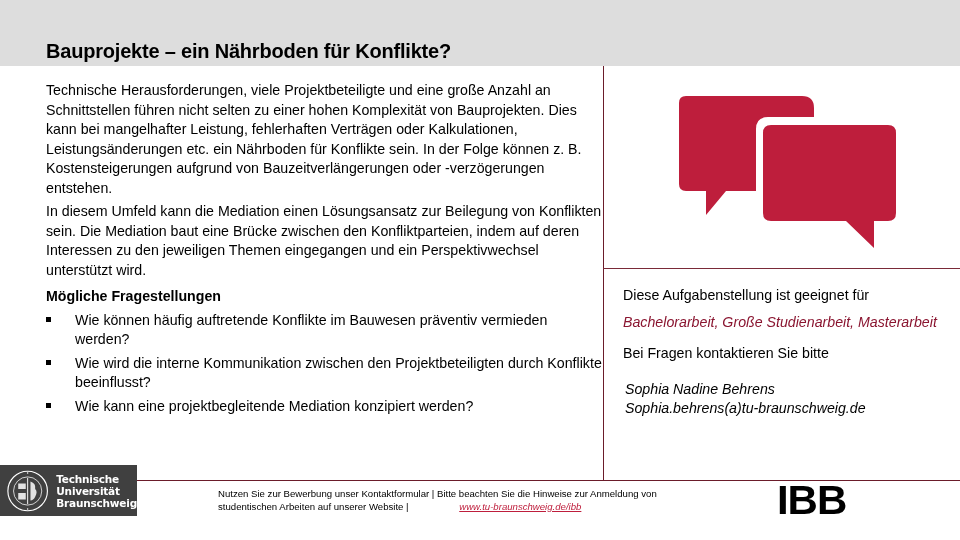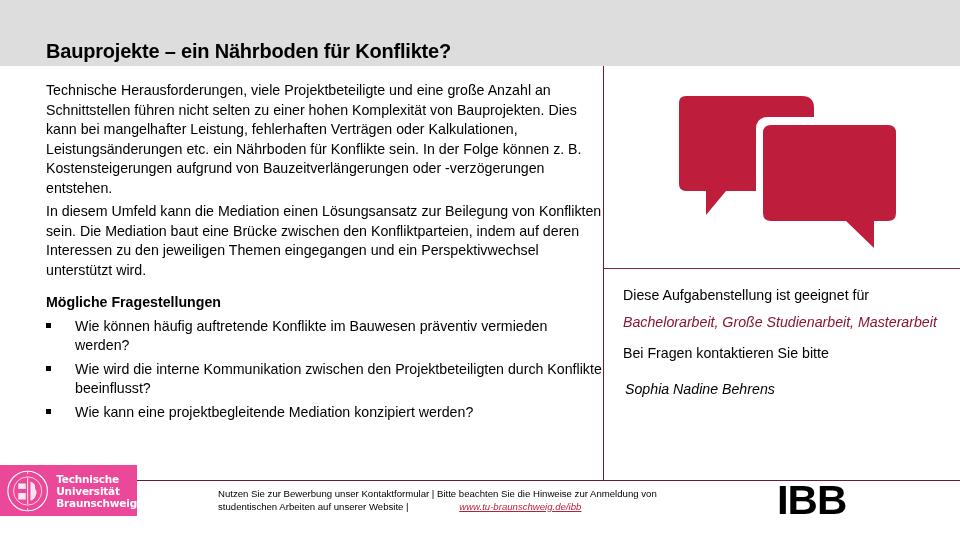--- a/index.html
+++ b/index.html
@@ -8,34 +8,34 @@
 
   .header { position: absolute; left: 0; top: 0; width: 960px; height: 66px; background: #dddddd; }
   .title { position: absolute; left: 46px; top: 40px; font-size: 20px; font-weight: bold; letter-spacing: -0.2px; }
 
   .vline { position: absolute; left: 603px; top: 66px; width: 1px; height: 415px; background: #6b1c2a; }
   .hline-right { position: absolute; left: 603px; top: 268px; width: 357px; height: 1px; background: #7a2a38; }
   .footer-line { position: absolute; left: 137px; top: 480px; width: 823px; height: 1px; background: #6b1c2a; }
 
   .left { position: absolute; left: 46px; top: 81px; width: 556px; font-size: 14.2px; line-height: 19.5px; }
   .left p { margin-bottom: 4px; }
-  .subhead { font-weight: bold; margin-top: 13px; margin-bottom: 4px; }
+  .subhead { font-weight: bold; margin-top: 7px; margin-bottom: 4px; }
   .bullets { list-style: none; }
   .bullets li { position: relative; padding-left: 29px; margin-bottom: 4px; }
   .bullets li .bullet { position: absolute; left: 0; top: 6px; width: 5px; height: 5px; background: #000; }
 
   .icon-bubbles { position: absolute; left: 676px; top: 93px; width: 225px; height: 160px; }
 
   .right { position: absolute; left: 623px; top: 286px; width: 330px; font-size: 14.2px; line-height: 19.5px; }
   .right .suit { margin-bottom: 7px; }
   .right .types { color: #8a1530; font-style: italic; margin-bottom: 12px; }
   .right .ask { margin-bottom: 16px; }
   .right .contact { font-style: italic; padding-left: 2px; }
 
-  .tu-logo { position: absolute; left: 0; top: 465px; width: 137px; height: 51px; background: #ec4899; display: flex; align-items: center; }
+  .tu-logo { position: absolute; left: 0; top: 465px; width: 137px; height: 51px; background: #404040; display: flex; align-items: center; }
   .tu-seal { width: 46px; height: 46px; margin-left: 6px; }
   .tu-text { color: #fff; font-weight: bold; font-size: 10.5px; line-height: 12px; margin-left: 7px; font-family: "DejaVu Sans", sans-serif; letter-spacing: -0.2px; }
 
   .footer-text { position: absolute; left: 218px; top: 488px; font-size: 9.6px; line-height: 12.5px; color: #000; }
   .footer-text a { color: #be1e3c; font-style: italic; text-decoration: underline; margin-left: 48px; }
 
   .ibb { position: absolute; left: 777px; top: 482px; display: flex; align-items: flex-start; }
   .ibb-big { font-size: 40px; font-weight: bold; line-height: 36px; letter-spacing: -1px; font-family: "Liberation Sans", sans-serif; transform: scaleX(1.05); transform-origin: left; }
   .ibb-small { font-size: 8.6px; line-height: 9.8px; margin-left: 12px; margin-top: 5px; text-transform: uppercase; }
 </style>
@@ -65,20 +65,21 @@
   <path d="M10 3 H126 Q138 3 138 15 V24 H92 Q80 24 80 36 V98 H50 L30 122 V98 H10 Q3 98 3 91 V10 Q3 3 10 3 Z" fill="#be1e3c"></path>
 
   <path d="M95 32 H212 Q220 32 220 40 V120 Q220 128 212 128 H198 V155 L170 128 H95 Q87 128 87 120 V40 Q87 32 95 32 Z" fill="#be1e3c"></path>
 </svg>
 
 <div class="right">
   <div class="suit">Diese Aufgabenstellung ist geeignet für</div>
   <div class="types">Bachelorarbeit, Große Studienarbeit, Masterarbeit</div>
   <div class="ask">Bei Fragen kontaktieren Sie bitte</div>
   <div class="contact">Sophia Nadine Behrens</div>
+  <div class="contact">Sophia.behrens(a)tu-braunschweig.de</div>
 </div>
 
 <div class="tu-logo">
   <svg class="tu-seal" viewBox="0 0 46 46">
     <circle cx="23" cy="23" r="21" fill="none" stroke="#fff" stroke-width="1.2"></circle>
     <circle cx="23" cy="23" r="15" fill="none" stroke="#fff" stroke-width="0.8"></circle>
     <line x1="23" y1="9" x2="23" y2="37" stroke="#fff" stroke-width="1"></line>
     <path d="M13 15 h8 v6 h-8 z M13 25 h8 v7 h-8 z" fill="#fff" opacity="0.85"></path>
     <path d="M26 13 q6 2 5 8 q3 3 0 8 q-2 4 -5 4 z" fill="#fff" opacity="0.85"></path>
     <circle cx="23" cy="4" r="0.8" fill="#fff"></circle>

